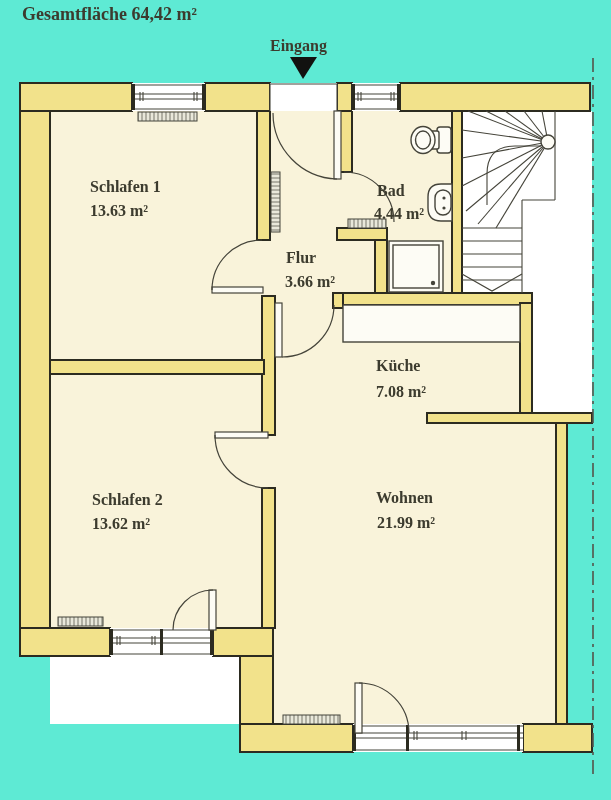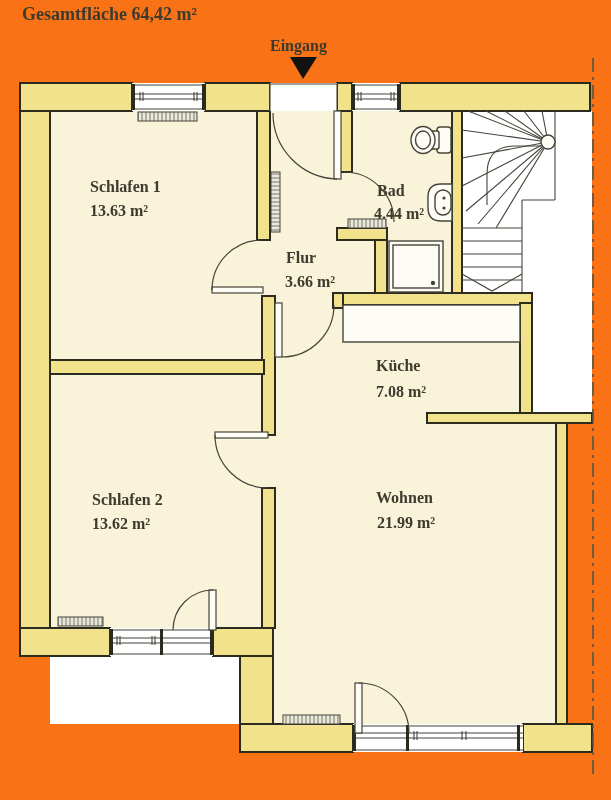--- a/index.html
+++ b/index.html
@@ -1,16 +1,16 @@
 <!DOCTYPE html>
 <html><head>
 <meta charset="utf-8">
 <style>
   html,body{margin:0;padding:0;background:#ffffff;}
-  .page{width:611px;height:800px;position:relative;background:#f97316;overflow:hidden;}
+  .page{width:611px;height:800px;position:relative;background:#5eead4;overflow:hidden;}
   svg{display:block;}
   text{font-family:"Liberation Serif","DejaVu Serif",serif;font-weight:bold;fill:#3c3b2e;}
   .title-text{font-size:18px;}
   .room-name{font-size:16px;}
   .room-area{font-size:16px;}
   .entrance-text{font-size:16px;}
   .wall{fill:#f2e28b;stroke:#2c2b20;stroke-width:2;}
   .leaf{fill:#fdfcf5;stroke:#45443a;stroke-width:1.2;}
   .arc{fill:none;stroke:#45443a;stroke-width:1.2;}
   .fix{fill:#fdfcf5;stroke:#45443a;stroke-width:1.4;}

